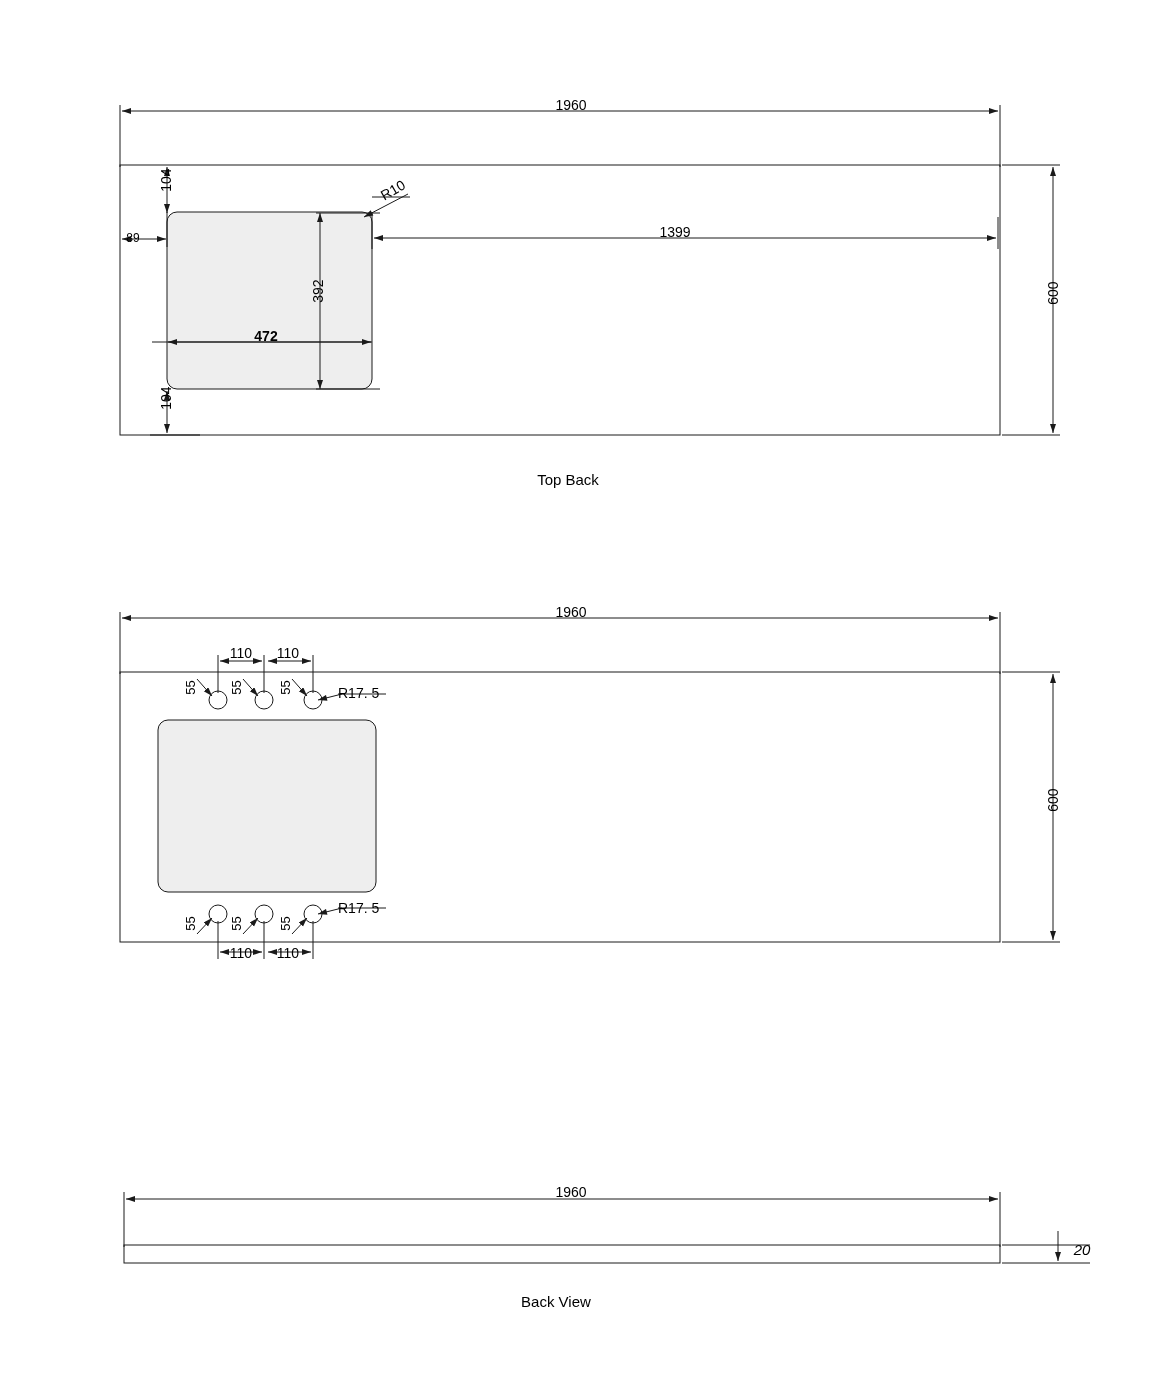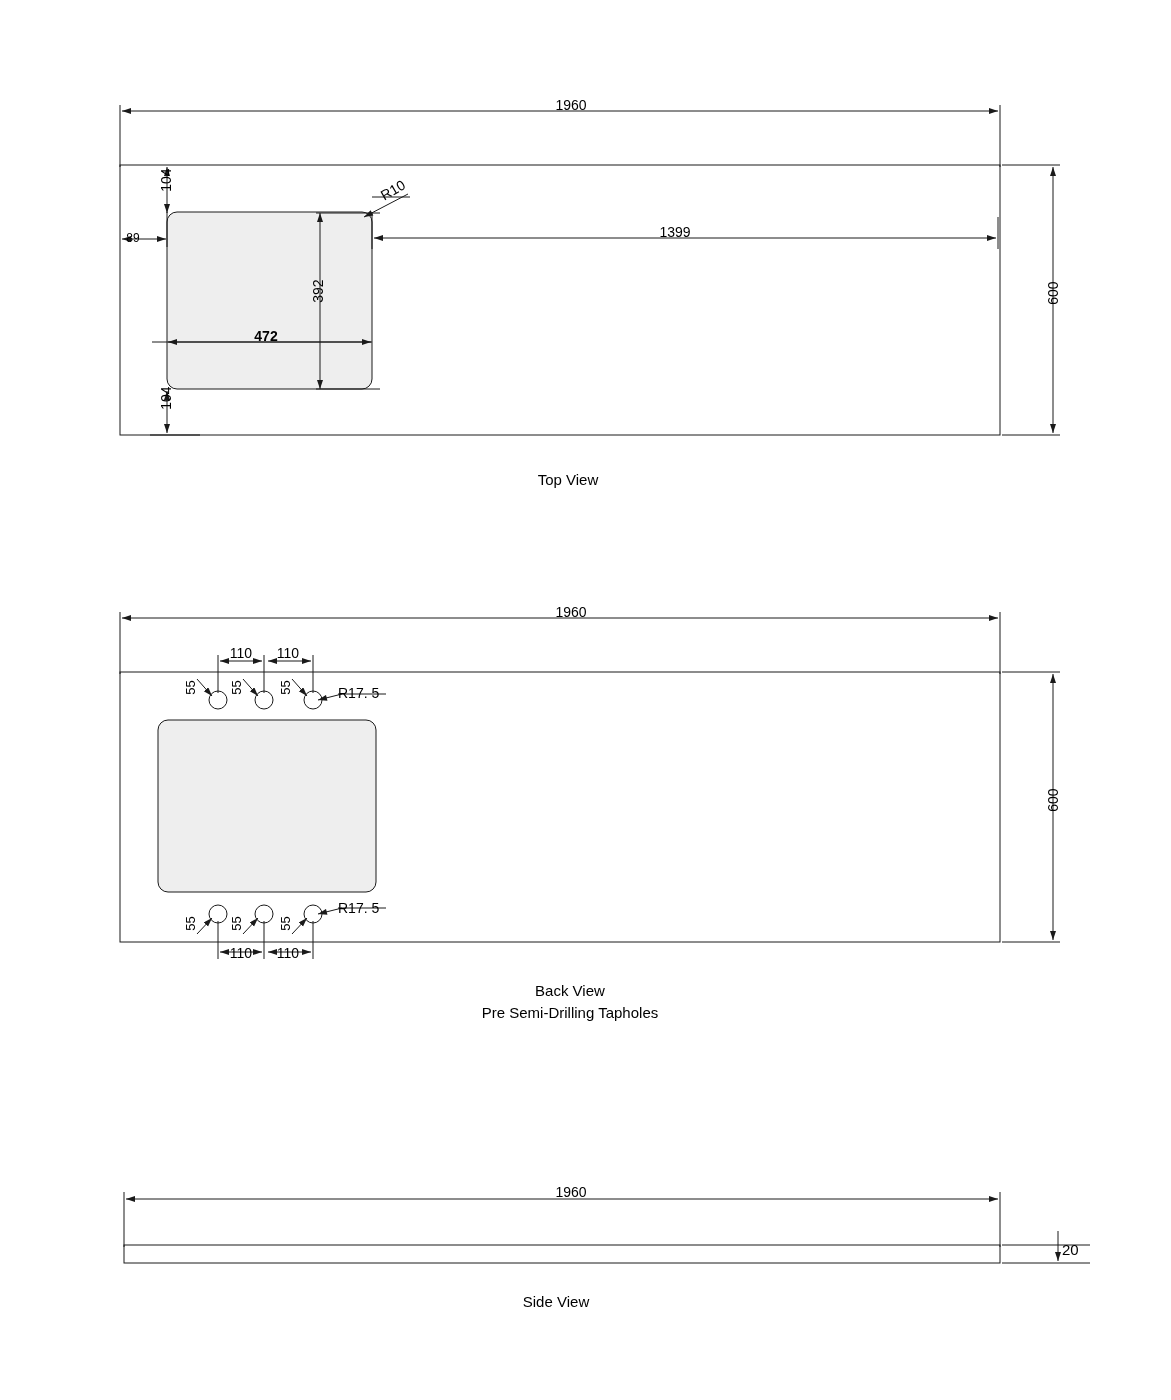--- a/index.html
+++ b/index.html
@@ -162,21 +162,21 @@
   <div class="view-caption" style="left:288px; top:264px; width:60px; font-size:14px; transform:rotate(-90deg); text-align:center;">392</div>
 
   <div class="view-caption" style="left:236px; top:309px; width:60px; font-size:14px;font-weight:bold;">472</div>
 
   <div class="view-caption" style="left:136px; top:371px; width:60px; font-size:14px; transform:rotate(-90deg); text-align:center;">104</div>
 
   <div class="view-caption" style="left:640px; top:205px; width:70px; font-size:14px;text-align:center;">1399</div>
 
   <div class="view-caption" style="left:371px; top:163px; width:44px; font-size:14px; transform:rotate(-30deg);">R10</div>
 
-  <div class="view-caption" style="left:498px; top:452px; width:140px; font-size:15px;">Top View</div>
+  <div class="view-caption" style="left:498px; top:452px; width:140px; font-size:15px;">Top Back</div>
 
   <div class="view-caption" style="left:516px; top:585px; width:110px; font-size:14px;">1960</div>
 
   <div class="view-caption" style="left:1018px; top:773px; width:70px; font-size:14px; transform:rotate(-90deg);">600</div>
 
   <div class="view-caption" style="left:211px; top:626px; width:60px; font-size:14px;">110</div>
 
   <div class="view-caption" style="left:258px; top:626px; width:60px; font-size:14px;">110</div>
 
   <div class="view-caption" style="left:169px; top:661px; width:44px; font-size:13px; transform:rotate(-90deg);">55</div>
@@ -192,22 +192,20 @@
   <div class="view-caption" style="left:258px; top:926px; width:60px; font-size:14px;">110</div>
 
   <div class="view-caption" style="left:169px; top:897px; width:44px; font-size:13px; transform:rotate(-90deg);">55</div>
 
   <div class="view-caption" style="left:215px; top:897px; width:44px; font-size:13px; transform:rotate(-90deg);">55</div>
 
   <div class="view-caption" style="left:264px; top:897px; width:44px; font-size:13px; transform:rotate(-90deg);">55</div>
 
   <div class="view-caption" style="left:338px; top:881px; width:70px; font-size:14px; text-align:left;">R17. 5</div>
 
-  <div class="view-caption" style="left:430px; top:963px; width:280px; font-size:15px;">Back View
-Pre Semi-Drilling Tapholes</div>
 
   <div class="view-caption" style="left:516px; top:1165px; width:110px; font-size:14px;">1960</div>
 
-  <div class="view-caption" style="left:1062px; top:1222px; width:40px; font-size:15px; text-align:left;">20</div>
-
-  <div class="view-caption" style="left:486px; top:1274px; width:140px; font-size:15px;">Side View</div>
+  <div class="view-caption" style="left:1062px; top:1222px; width:40px; font-size:15px; text-align:center;font-style:italic;">20</div>
+
+  <div class="view-caption" style="left:486px; top:1274px; width:140px; font-size:15px;">Back View</div>
 
 </div>
 
 </body></html>

